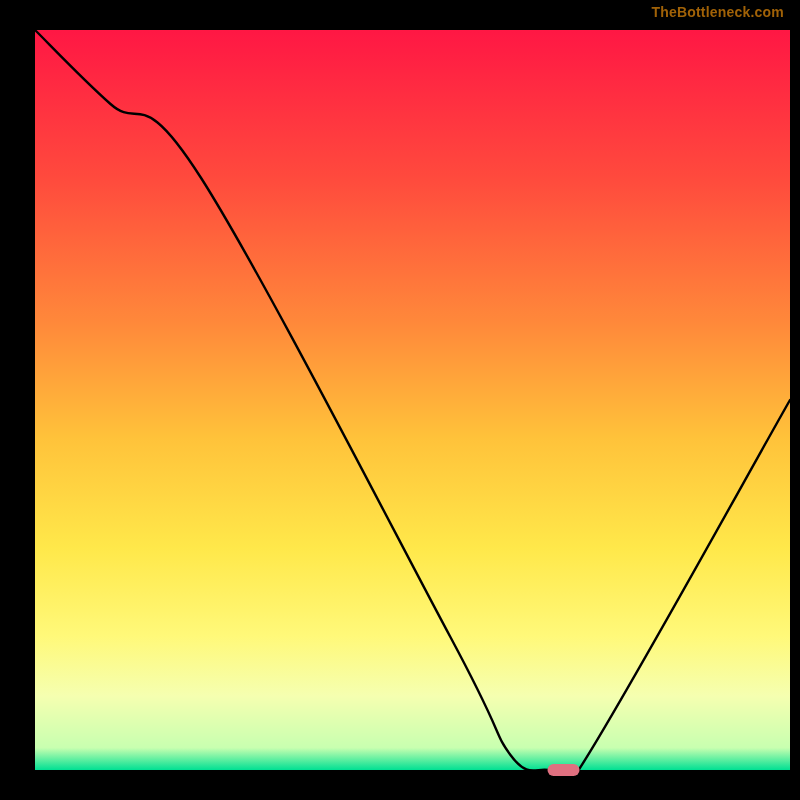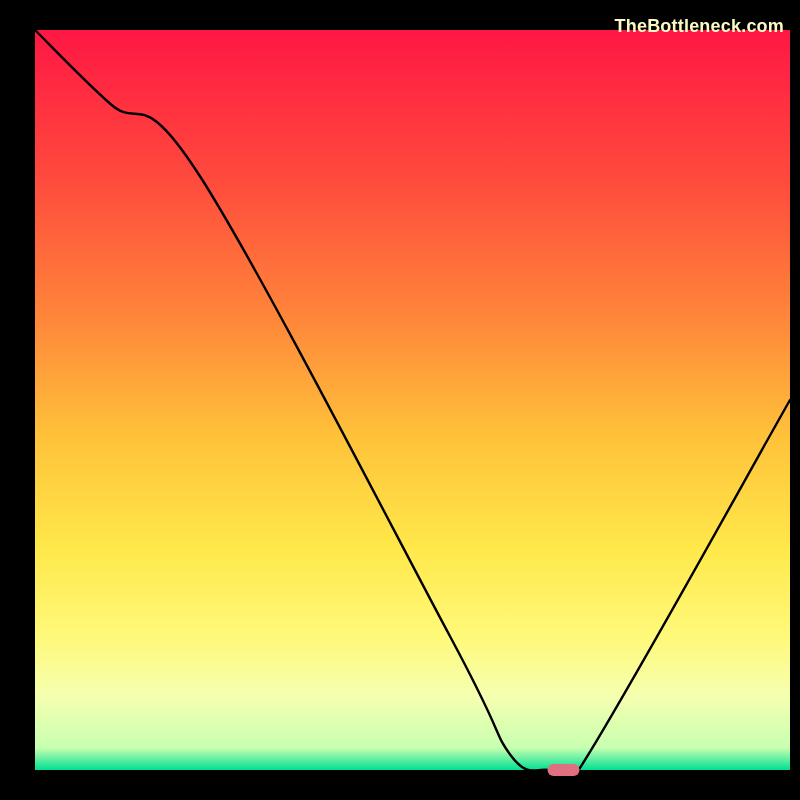--- a/index.html
+++ b/index.html
@@ -8,26 +8,25 @@
     width: 800px;
     height: 800px;
     background: #000;
     font-family: Arial, Helvetica, sans-serif;
     position: relative;
   }
   .watermark {
     position: absolute;
     top: 4px;
     right: 16px;
-    color: #fef9c3;
-    font-size: 18px;
+    color: #a16207;
+    font-size: 14px;
     font-weight: 600;
     letter-spacing: 0.2px;
     z-index: 3;
-    margin-top: 12px;
   }
   .stage {
     position: absolute;
     left: 0;
     top: 0;
     width: 800px;
     height: 800px;
   }
   svg { display: block; }
 </style>

